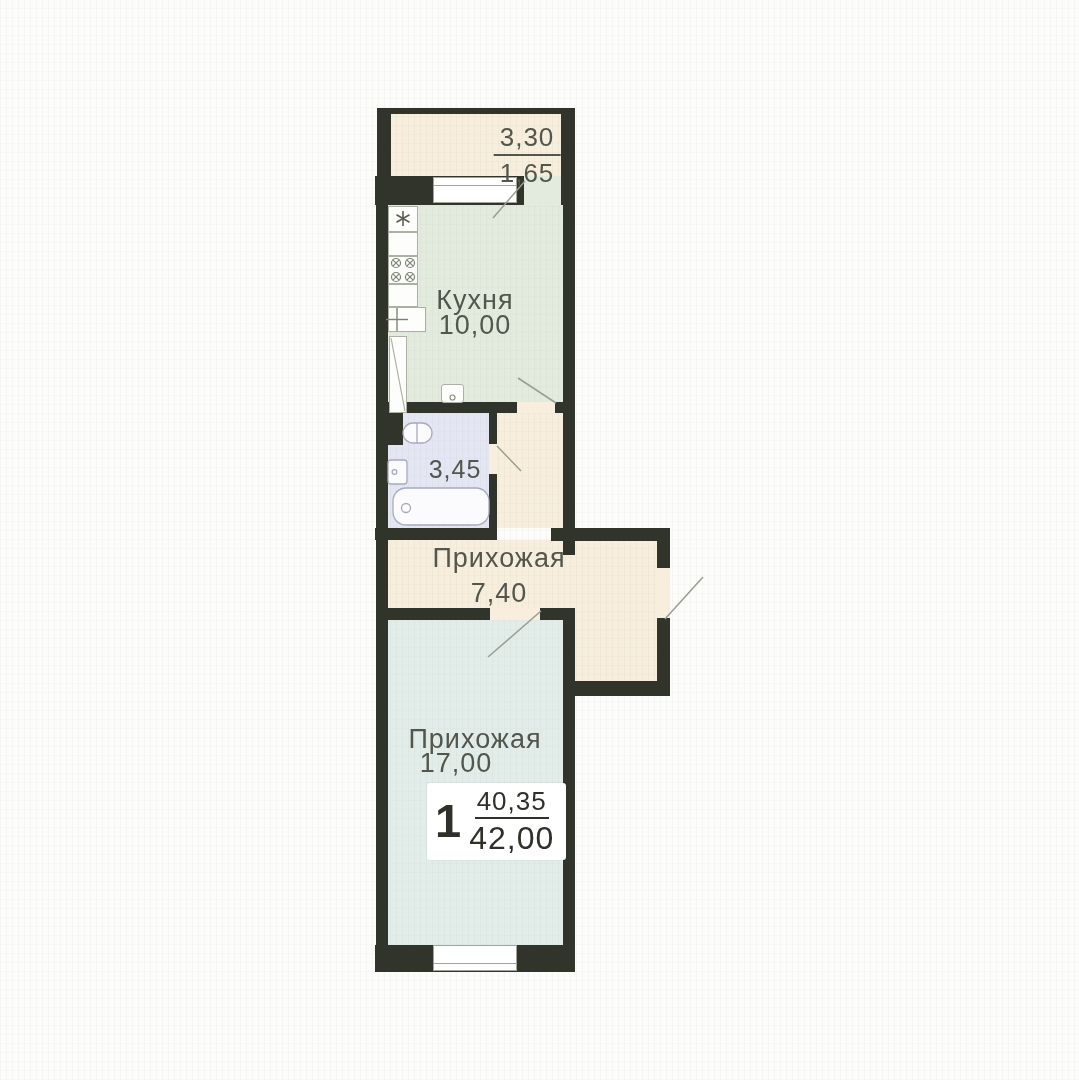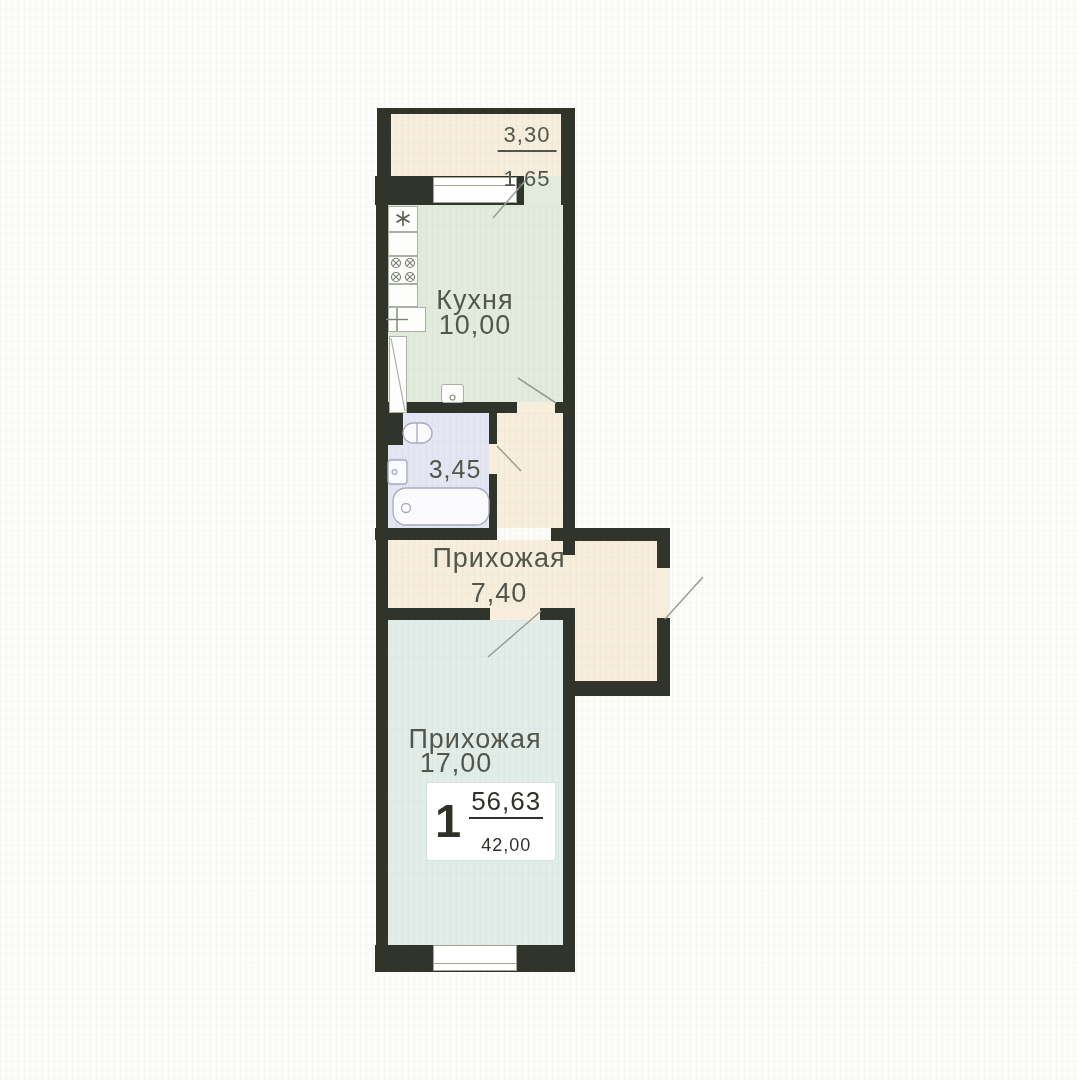--- a/index.html
+++ b/index.html
@@ -35,36 +35,36 @@
   svg.overlay{position:absolute;left:0;top:0;z-index:5;}
   .lbl{
     position:absolute;z-index:6;transform:translate(-50%,-50%);
     color:var(--label,#52564c);letter-spacing:1px;white-space:nowrap;
     font-weight:300;line-height:1;
   }
   .f27{font-size:27px;} .f25{font-size:25px;}
   .bdim{
     position:absolute;z-index:6;transform:translateX(-50%);
     text-align:center;color:var(--label,#52564c);letter-spacing:1px;
-    font-weight:300;line-height:1;font-size:22px;
+    font-weight:300;line-height:1;font-size:26px;
   }
   .bdim .num{display:inline-block;padding:0 6px 4px 6px;border-bottom:2px solid var(--label,#52564c);}
-  .bdim .den{margin-top:16px;}
+  .bdim .den{margin-top:4px;}
   .badge{
     position:absolute;z-index:6;display:flex;align-items:center;gap:8px;
     background:#ffffff;border-radius:3px;padding:5px 12px 6px 8px;
     box-shadow:0 0 0 1px rgba(0,0,0,0.03);
   }
   .badge .big{
     font-size:47px;font-weight:700;line-height:0.9;
     color:var(--badge-text,#2e3129);letter-spacing:0;
   }
   .badge .frac{display:flex;flex-direction:column;align-items:center;color:var(--badge-text,#2e3129);}
   .badge .frac .top{font-size:26px;line-height:1;padding:0 2px 3px 2px;border-bottom:2px solid var(--badge-text,#2e3129);letter-spacing:1px;}
-  .badge .frac .bot{font-size:18px;line-height:1;padding-top:17px;letter-spacing:1px;}
+  .badge .frac .bot{font-size:32px;line-height:1;padding-top:3px;letter-spacing:1px;}
 </style>
 </head>
 <body>
 
 <div class="canvas">
 
   <div class="fill c-cream" style="left:391px;top:114px;width:170px;height:62px"></div>
   <div class="fill c-kitchen" style="left:388px;top:205px;width:175px;height:197px"></div>
   <div class="fill c-bath" style="left:388px;top:413px;width:101px;height:115px"></div>
   <div class="fill c-cream" style="left:497px;top:413px;width:66px;height:115px"></div>
@@ -184,18 +184,18 @@
 
   <div class="lbl f27" style="left:499px;top:558px">Прихожая</div>
   <div class="lbl f27" style="left:499px;top:593px">7,40</div>
 
   <div class="lbl f27" style="left:475px;top:739px">Прихожая</div>
   <div class="lbl f27" style="left:456px;top:763px">17,00</div>
 
   <div class="badge" style="left:427px;top:783px">
     <span class="big">1</span>
     <span class="frac">
-      <span class="top">56,63</span>
+      <span class="top">40,35</span>
       <span class="bot">42,00</span>
     </span>
   </div>
 
 </div>
 
 </body></html>

